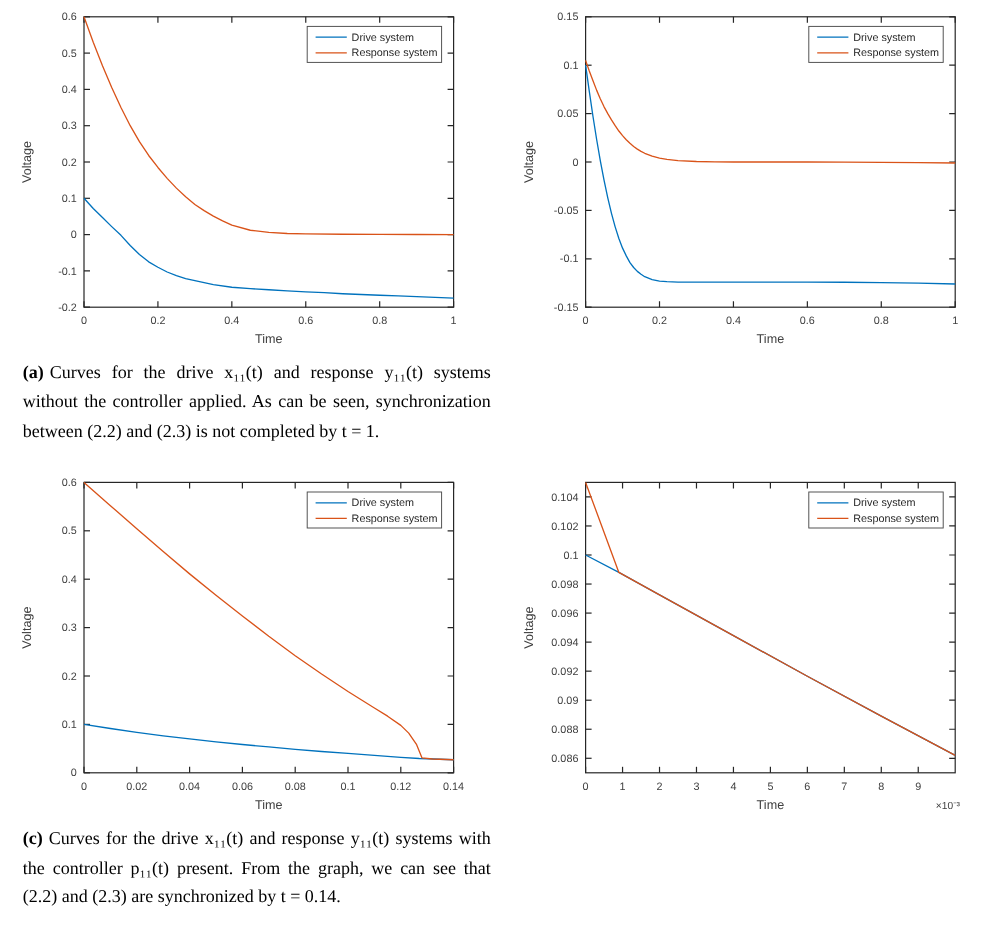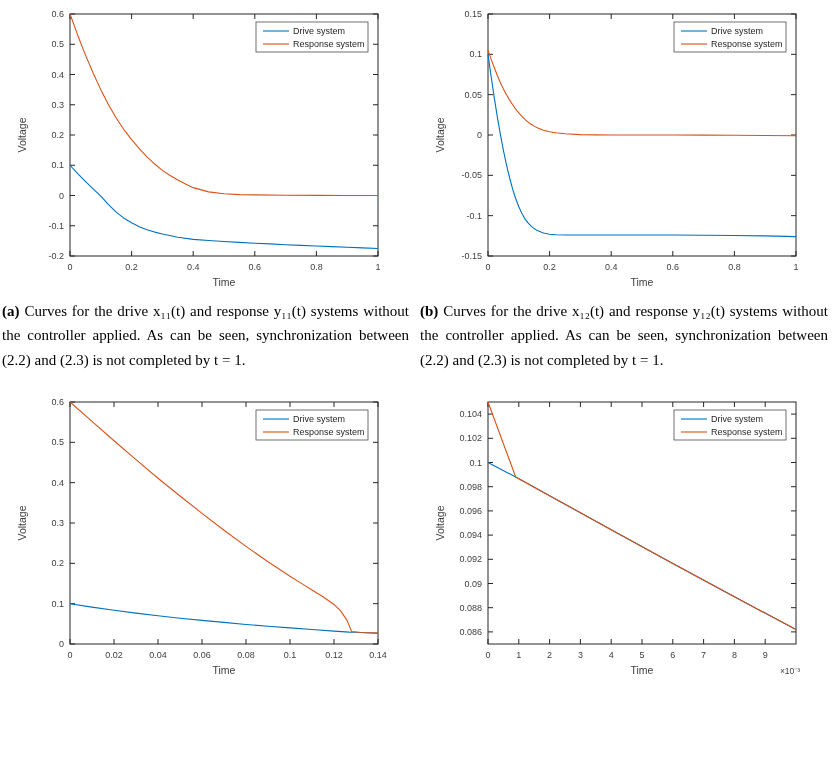--- a/index.html
+++ b/index.html
@@ -28,21 +28,21 @@
     margin-top: 0;
   }
   .row2 .chart-svg {
     margin-top: 16px;
   }
   .caption {
     font-family: "Liberation Serif", serif;
     font-size: 15px;
     line-height: 24.4px;
     text-align: justify;
-    margin: 7px 9px 0 2px;
+    margin: 7px 9px 0 19px;
   }
   .cap-label {
     font-weight: bold;
     margin-right: 5px;
   }
 </style>
 </head>
 <body>
 
 <div class="figure-grid">
@@ -153,21 +153,20 @@
         <text x="224" y="286" text-anchor="middle" font-size="10.5px" fill="#404040">Time</text>
         <text x="26" y="135" text-anchor="middle" font-size="10.5px" fill="#404040" transform="rotate(-90 26 135)">Voltage</text>
         <polyline points="70.00,54.33 73.08,76.11 76.16,97.09 79.24,116.45 82.32,134.19 85.40,150.33 88.48,164.85 91.56,177.75 94.64,189.05 97.72,198.73 100.80,206.79 103.88,213.25 106.96,218.89 110.04,222.93 113.12,226.15 116.20,228.57 119.28,230.59 125.44,233.01 131.60,234.22 137.76,234.70 147.00,235.03 162.40,235.03 177.80,235.03 193.20,235.03 224.00,235.03 254.80,235.03 285.60,235.19 316.40,235.51 347.20,235.91 378.00,236.64" fill="none" stroke="#0072BD" stroke-width="1.1" stroke-linejoin="round"></polyline>
         <polyline points="70.00,50.30 73.08,59.17 76.16,67.24 79.24,75.31 82.32,82.57 85.40,89.02 88.48,94.67 91.56,99.91 94.64,104.75 97.72,109.19 100.80,112.98 103.88,116.45 106.96,119.43 110.04,122.09 113.12,124.27 116.20,126.13 119.28,127.74 125.44,130.16 131.60,131.77 137.76,132.82 147.00,133.79 162.40,134.60 177.80,134.84 193.20,135.00 224.00,135.00 254.80,135.00 285.60,135.16 316.40,135.32 347.20,135.56 378.00,135.81" fill="none" stroke="#D95319" stroke-width="1.1" stroke-linejoin="round"></polyline>
         <rect x="256" y="22" width="112" height="30" fill="#fff" stroke="#4d4d4d" stroke-width="0.8"></rect>
         <line x1="263" y1="31" x2="289" y2="31" stroke="#0072BD" stroke-width="1.1"></line>
         <text x="293" y="34" font-size="9px" fill="#262626">Drive system</text>
         <line x1="263" y1="44" x2="289" y2="44" stroke="#D95319" stroke-width="1.1"></line>
         <text x="293" y="47" font-size="9px" fill="#262626">Response system</text>
       </svg>
-    <p class="caption"><b class="cap-label">(b)</b><span>Curves for the drive x₁₂(t) and response y₁₂(t) systems without the controller applied.  As can be seen, synchronization between (2.2) and (2.3) is not completed by t = 1.</span></p>
   </div>
 
   <div class="cell row2">
     <svg class="chart-svg" width="418" height="292">
         <rect x="70" y="14" width="308" height="242" fill="none" stroke="#262626" stroke-width="1"></rect>
         <line x1="70" y1="256" x2="70" y2="251" stroke="#262626" stroke-width="1"></line>
         <line x1="70" y1="14" x2="70" y2="19" stroke="#262626" stroke-width="1"></line>
         <text x="70" y="270" text-anchor="middle" font-size="9px" fill="#404040">0</text>
         <line x1="114" y1="256" x2="114" y2="251" stroke="#262626" stroke-width="1"></line>
         <line x1="114" y1="14" x2="114" y2="19" stroke="#262626" stroke-width="1"></line>
@@ -214,20 +213,21 @@
         <text x="224" y="286" text-anchor="middle" font-size="10.5px" fill="#404040">Time</text>
         <text x="26" y="135" text-anchor="middle" font-size="10.5px" fill="#404040" transform="rotate(-90 26 135)">Voltage</text>
         <polyline points="70.00,215.67 92.00,219.09 114.00,222.32 136.00,225.15 158.00,227.77 180.00,230.19 202.00,232.41 224.00,234.42 246.00,236.44 268.00,238.25 290.00,239.87 312.00,241.48 334.00,243.09 349.40,244.10 356.00,244.30 367.00,244.71 378.00,245.11" fill="none" stroke="#0072BD" stroke-width="1.1" stroke-linejoin="round"></polyline>
         <polyline points="70.00,14.00 92.00,33.36 114.00,52.72 136.00,71.68 158.00,90.23 180.00,107.98 202.00,125.32 224.00,142.26 246.00,158.39 268.00,173.72 290.00,188.24 301.00,195.10 312.00,201.95 323.00,208.81 334.00,216.47 340.60,222.93 347.20,232.61 351.60,243.50 360.40,244.50 378.00,245.11" fill="none" stroke="#D95319" stroke-width="1.1" stroke-linejoin="round"></polyline>
         <rect x="256" y="22" width="112" height="30" fill="#fff" stroke="#4d4d4d" stroke-width="0.8"></rect>
         <line x1="263" y1="31" x2="289" y2="31" stroke="#0072BD" stroke-width="1.1"></line>
         <text x="293" y="34" font-size="9px" fill="#262626">Drive system</text>
         <line x1="263" y1="44" x2="289" y2="44" stroke="#D95319" stroke-width="1.1"></line>
         <text x="293" y="47" font-size="9px" fill="#262626">Response system</text>
       </svg>
+    <p class="caption"><b class="cap-label">(c)</b><span>Curves for the drive x₁₁(t) and response y₁₁(t) systems with the controller p₁₁(t) present.  From the graph, we can see that (2.2) and (2.3) are synchronized by t = 0.14.</span></p>
   </div>
 
   <div class="cell row2">
     <svg class="chart-svg" width="418" height="292">
         <rect x="70" y="14" width="308" height="242" fill="none" stroke="#262626" stroke-width="1"></rect>
         <line x1="70" y1="256" x2="70" y2="251" stroke="#262626" stroke-width="1"></line>
         <line x1="70" y1="14" x2="70" y2="19" stroke="#262626" stroke-width="1"></line>
         <text x="70" y="270" text-anchor="middle" font-size="9px" fill="#404040">0</text>
         <line x1="100.8" y1="256" x2="100.8" y2="251" stroke="#262626" stroke-width="1"></line>
         <line x1="100.8" y1="14" x2="100.8" y2="19" stroke="#262626" stroke-width="1"></line>

